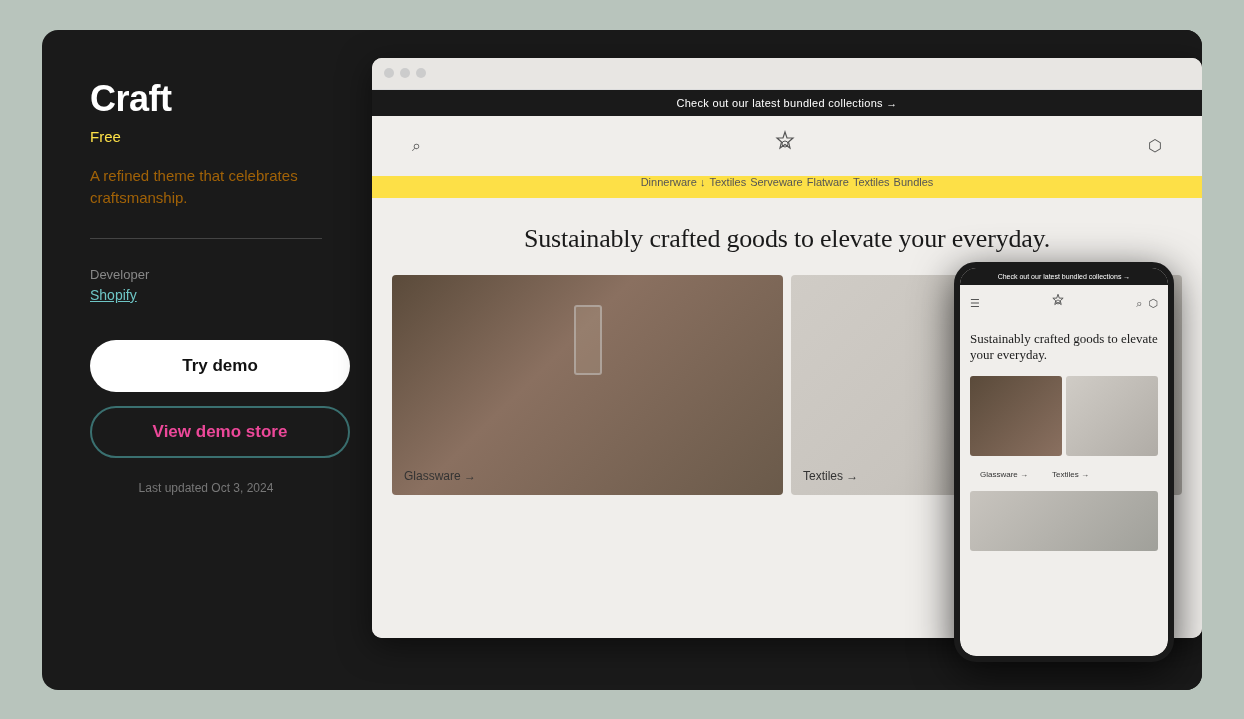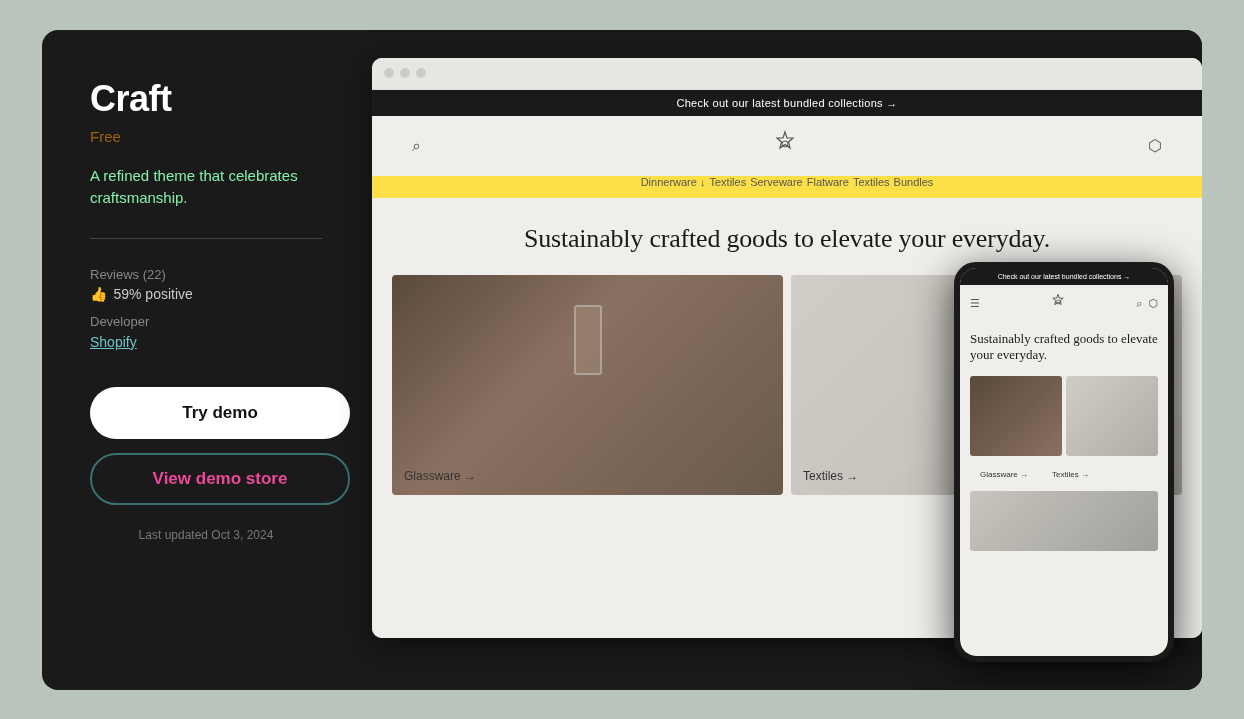--- a/index.html
+++ b/index.html
@@ -31,26 +31,26 @@
     }
     .theme-title {
       font-size: 36px;
       font-weight: 700;
       color: #fff;
       margin-bottom: 8px;
       letter-spacing: -0.5px;
     }
     .theme-free {
       font-size: 15px;
-      color: #a16207;
+      color: #fde047;
       margin-bottom: 20px;
     }
     .theme-desc {
       font-size: 15px;
-      color: #86efac;
+      color: #a16207;
       line-height: 1.5;
       margin-bottom: 28px;
     }
     .divider {
       width: 100%;
       height: 1px;
       background: #444;
       margin-bottom: 28px;
     }
     .meta-section {
@@ -360,27 +360,20 @@
 <body>
 
 <div class="main-card">
 
   <div class="left-panel">
     <h1 class="theme-title">Craft</h1>
     <p class="theme-free">Free</p>
     <p class="theme-desc">A refined theme that celebrates craftsmanship.</p>
     <div class="divider"></div>
 
-    <div class="meta-section">
-      <div class="meta-label">Reviews (22)</div>
-      <div class="reviews-row">
-        <span class="thumb-icon">👍</span>
-        <span class="positive-text">59% positive</span>
-      </div>
-    </div>
 
     <div class="developer-section">
       <div class="developer-label">Developer</div>
       <span class="developer-name">Shopify</span>
     </div>
 
     <button class="btn-try">Try demo</button>
     <button class="btn-demo">View demo store</button>
 
     <div class="version-info">

